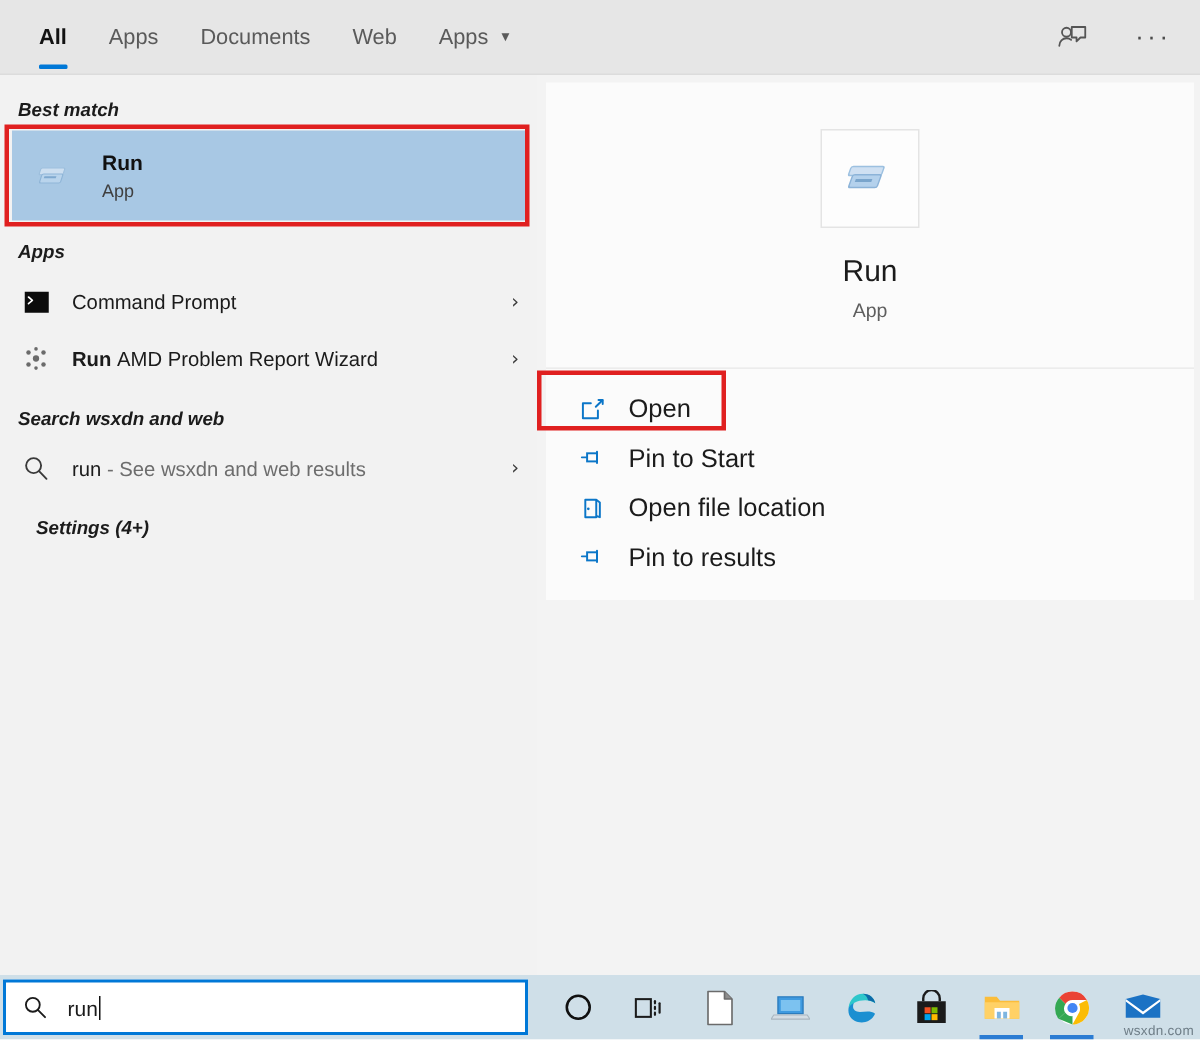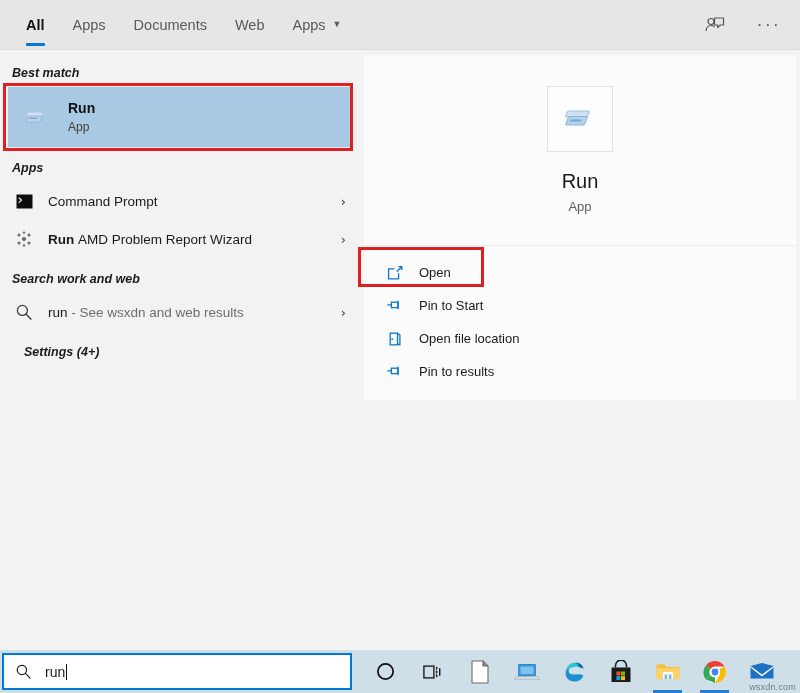--- a/index.html
+++ b/index.html
@@ -205,21 +205,21 @@
     cursor: default;
   }
   .action-icon {
     width: 22px; height: 22px;
     flex: 0 0 22px;
     display: flex; align-items: center; justify-content: center;
     color: #0b76c8;
   }
   .action-label {
     margin-left: 13px;
-    font-size: 13px;
+    font-size: 17px;
     color: #1b1b1b;
   }
 
   
   .taskbar {
     position: absolute;
     left: 0; bottom: 0;
     width: 800px; height: 43px;
     background: #cfdfe8;
     display: flex;
@@ -367,21 +367,21 @@
               <circle cx="9" cy="15.4" r="1.2"></circle>
             </g>
           </svg>
         </div>
         <div class="row-label">
           <span class="bold">Run </span><span>AMD Problem Report Wizard</span>
         </div>
         <div class="chev">›</div>
       </div>
 
-      <div class="section-head" style="padding-top:14px;">Search work and web</div>
+      <div class="section-head" style="padding-top:14px;">Search wsxdn and web</div>
 
       <div class="row">
         <div class="row-icon">
           <svg width="18" height="18" viewBox="0 0 18 18">
             <circle cx="7.4" cy="7.4" r="5" fill="none" stroke="#3a3a3a" stroke-width="1.25"></circle>
             <line x1="11.2" y1="11.2" x2="16" y2="16.2" stroke="#3a3a3a" stroke-width="1.25" stroke-linecap="round"></line>
           </svg>
         </div>
         <div class="row-label">
           <span>run</span><span class="dim"> - See wsxdn and web results</span>

